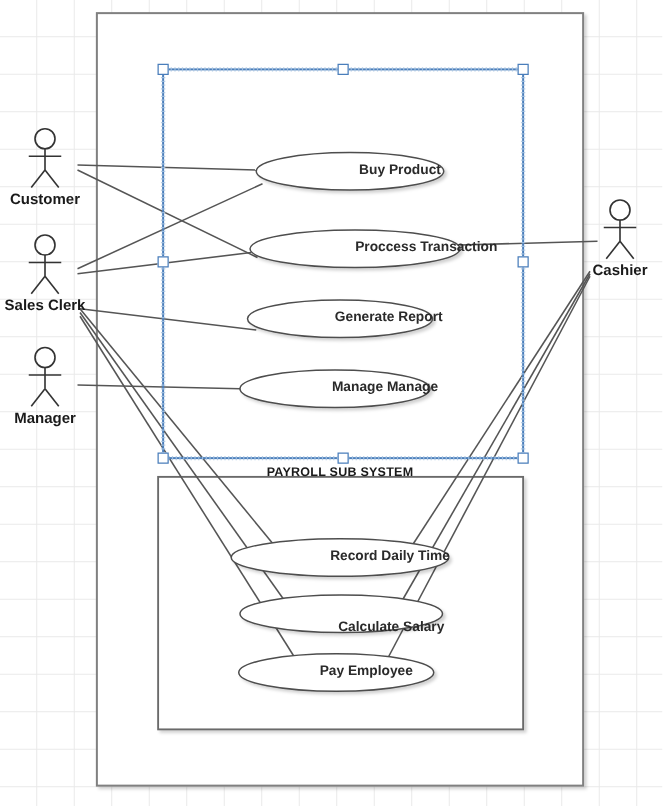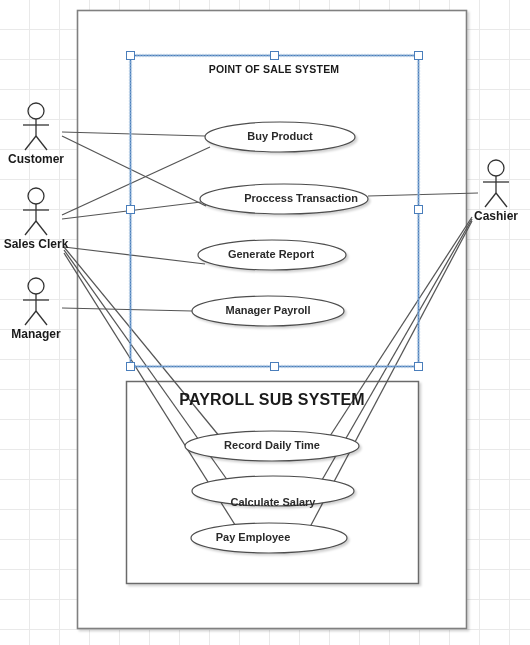--- a/index.html
+++ b/index.html
@@ -38,20 +38,21 @@
   }
   .uc-label {
     position: absolute;
     text-align: center;
     font-family: "Liberation Sans", sans-serif;
     font-weight: bold;
     font-size: 11px;
     color: #2a2a2a;
     white-space: nowrap;
     pointer-events: none;
+    margin-left: 40px;
   }
   .actor-label {
     position: absolute;
     text-align: center;
     font-family: "Liberation Sans", sans-serif;
     font-weight: bold;
     font-size: 12px;
     color: #1a1a1a;
     white-space: nowrap;
   }
@@ -143,29 +144,28 @@
           <line x1="496" y1="176" x2="496" y2="193"></line>
           <line x1="483" y1="182" x2="509" y2="182"></line>
           <line x1="496" y1="193" x2="485" y2="207"></line>
           <line x1="496" y1="193" x2="507" y2="207"></line>
         </g>
       </g>
 
   </svg>
 
 
-  <div class="boundary-label" id="pos-title" style="left: 130px; width: 288px; top: 63px; font-size: 10.5px;">POINT OF SALE SYSTEM</div>
 
-  <div class="boundary-label" id="payroll-title" style="left: 126px; width: 292px; top: 391px; font-size: 16px;">PAYROLL SUB SYSTEM</div>
+  <div class="boundary-label" id="payroll-title" style="left: 126px; width: 292px; top: 373px; font-size: 10px;">PAYROLL SUB SYSTEM</div>
 
   <div id="uc-labels">
       <div class="uc-label" style="left: 205px; width: 150px; top: 130px;">Buy Product</div>
       <div class="uc-label" style="left: 200px; width: 202px; top: 192px;">Proccess Transaction</div>
       <div class="uc-label" style="left: 198px; width: 146px; top: 248px;">Generate Report</div>
-      <div class="uc-label" style="left: 192px; width: 152px; top: 304px;">Manager Payroll</div>
+      <div class="uc-label" style="left: 192px; width: 152px; top: 304px;">Manage Manage</div>
       <div class="uc-label" style="left: 185px; width: 174px; top: 439px;">Record Daily Time</div>
       <div class="uc-label" style="left: 192px; width: 162px; top: 496px;">Calculate Salary</div>
       <div class="uc-label" style="left: 191px; width: 124px; top: 531px;">Pay Employee</div>
     </div>
   <div id="actor-labels">
       <div class="actor-label" style="left: -24px; width: 120px; top: 152px;">Customer</div>
       <div class="actor-label" style="left: -24px; width: 120px; top: 237px;">Sales Clerk</div>
       <div class="actor-label" style="left: -24px; width: 120px; top: 327px;">Manager</div>
       <div class="actor-label" style="left: 436px; width: 120px; top: 209px;">Cashier</div>
     </div>

